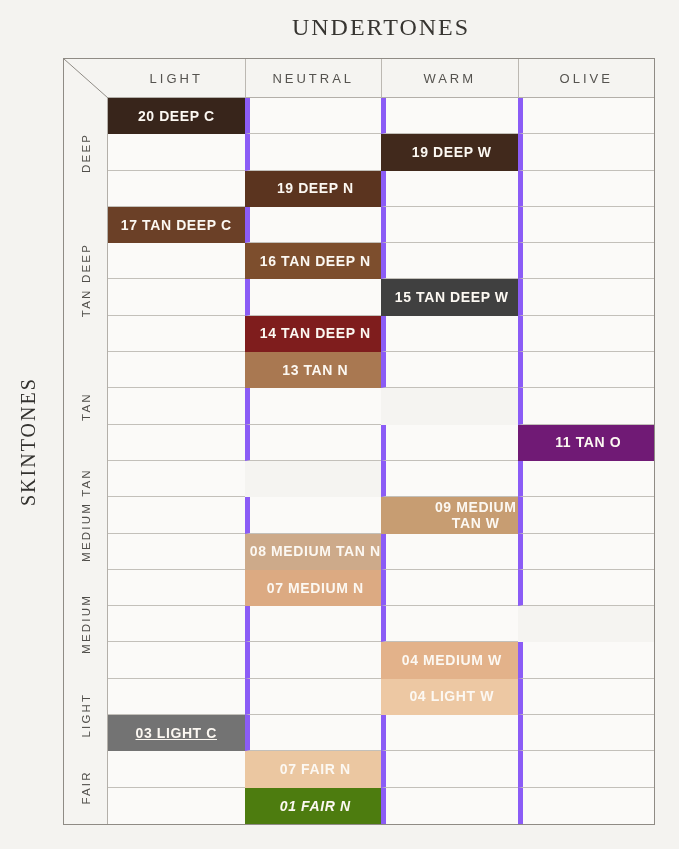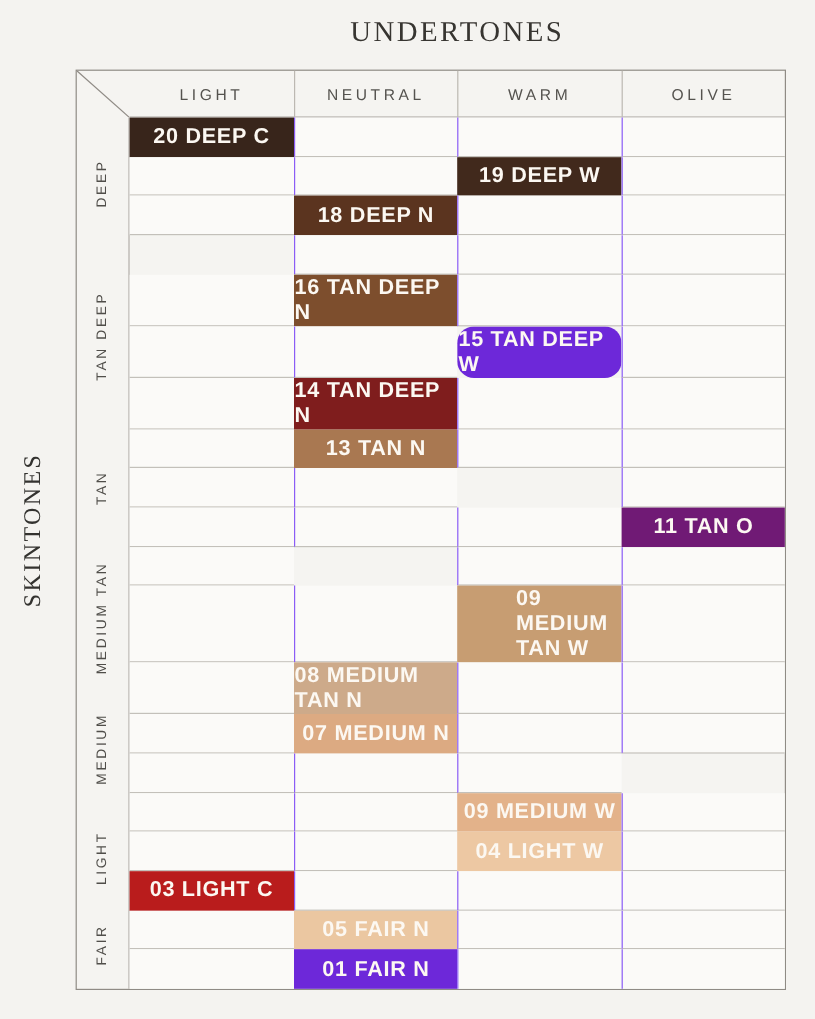--- a/index.html
+++ b/index.html
@@ -61,25 +61,25 @@
     font-size:11.5px;letter-spacing:2.2px;color:#504e4a;
     writing-mode:vertical-rl;transform:rotate(180deg);
     white-space:nowrap;
   }
 
   .cell{
     box-sizing:border-box;
     background:#fbfaf8;
     border-bottom:1px solid #c3c0ba;
   }
-  .cell.sep{border-left:1px solid #8b5cf6;}
+  .cell.sep{border-left:5px solid #8b5cf6;text-align:center;}
   .cell.last-row{border-bottom:none;}
   .cell.filled{
     display:flex;align-items:center;justify-content:center;
-    font-weight:bold;font-size:18px;letter-spacing:0.6px;
+    font-weight:bold;font-size:14px;letter-spacing:0.6px;
     color:#fcf8f2;
     border-color:transparent;
   }
 </style>
 </head>
 <body>
 
 <div class="page">
 
   <div class="chart-title">UNDERTONES</div>
@@ -108,33 +108,34 @@
       </div>
       <div class="cell filled" style="grid-area: 2 / 2; background: rgb(56, 37, 27);">20 DEEP C</div>
       <div class="cell sep" style="grid-area: 2 / 3;"></div>
       <div class="cell sep" style="grid-area: 2 / 4;"></div>
       <div class="cell sep" style="grid-area: 2 / 5;"></div>
       <div class="cell" style="grid-area: 3 / 2;"></div>
       <div class="cell sep" style="grid-area: 3 / 3;"></div>
       <div class="cell sep filled" style="grid-area: 3 / 4; background: rgb(65, 41, 28);">19 DEEP W</div>
       <div class="cell sep" style="grid-area: 3 / 5;"></div>
       <div class="cell" style="grid-area: 4 / 2;"></div>
-      <div class="cell sep filled" style="grid-area: 4 / 3; background: rgb(91, 52, 31);">18 DEEP N</div>
+      <div class="cell sep filled" style="grid-area: 4 / 3; background: rgb(91, 52, 31);">19 DEEP N</div>
       <div class="cell sep" style="grid-area: 4 / 4;"></div>
       <div class="cell sep" style="grid-area: 4 / 5;"></div>
+      <div class="cell filled" style="grid-area: 5 / 2; background: rgb(107, 64, 39);">17 TAN DEEP C</div>
       <div class="cell sep" style="grid-area: 5 / 3;"></div>
       <div class="cell sep" style="grid-area: 5 / 4;"></div>
       <div class="cell sep" style="grid-area: 5 / 5;"></div>
       <div class="cell" style="grid-area: 6 / 2;"></div>
       <div class="cell sep filled" style="grid-area: 6 / 3; background: rgb(125, 78, 45);">16 TAN DEEP N</div>
       <div class="cell sep" style="grid-area: 6 / 4;"></div>
       <div class="cell sep" style="grid-area: 6 / 5;"></div>
       <div class="cell" style="grid-area: 7 / 2;"></div>
       <div class="cell sep" style="grid-area: 7 / 3;"></div>
-      <div class="cell sep filled" style="grid-area: 7 / 4; background: #6d28d9; border-radius: 14px;">15 TAN DEEP W</div>
+      <div class="cell sep filled" style="grid-area: 7 / 4; background: #404040;">15 TAN DEEP W</div>
       <div class="cell sep" style="grid-area: 7 / 5;"></div>
       <div class="cell" style="grid-area: 8 / 2;"></div>
       <div class="cell sep filled" style="grid-area: 8 / 3; background: #7f1d1d;">14 TAN DEEP N</div>
       <div class="cell sep" style="grid-area: 8 / 4;"></div>
       <div class="cell sep" style="grid-area: 8 / 5;"></div>
       <div class="cell" style="grid-area: 9 / 2;"></div>
       <div class="cell sep filled" style="grid-area: 9 / 3; background: rgb(169, 120, 81);">13 TAN N</div>
       <div class="cell sep" style="grid-area: 9 / 4;"></div>
       <div class="cell sep" style="grid-area: 9 / 5;"></div>
       <div class="cell" style="grid-area: 10 / 2;"></div>
@@ -157,33 +158,33 @@
       <div class="cell sep" style="grid-area: 14 / 5;"></div>
       <div class="cell" style="grid-area: 15 / 2;"></div>
       <div class="cell sep filled" style="grid-area: 15 / 3; background: rgb(220, 170, 130);">07 MEDIUM N</div>
       <div class="cell sep" style="grid-area: 15 / 4;"></div>
       <div class="cell sep" style="grid-area: 15 / 5;"></div>
       <div class="cell" style="grid-area: 16 / 2;"></div>
       <div class="cell sep" style="grid-area: 16 / 3;"></div>
       <div class="cell sep" style="grid-area: 16 / 4;"></div>
       <div class="cell" style="grid-area: 17 / 2;"></div>
       <div class="cell sep" style="grid-area: 17 / 3;"></div>
-      <div class="cell sep filled" style="grid-area: 17 / 4; background: rgb(227, 178, 138);">09 MEDIUM W</div>
+      <div class="cell sep filled" style="grid-area: 17 / 4; background: rgb(227, 178, 138);">04 MEDIUM W</div>
       <div class="cell sep" style="grid-area: 17 / 5;"></div>
       <div class="cell" style="grid-area: 18 / 2;"></div>
       <div class="cell sep" style="grid-area: 18 / 3;"></div>
       <div class="cell sep filled" style="grid-area: 18 / 4; background: rgb(237, 200, 163);">04 LIGHT W</div>
       <div class="cell sep" style="grid-area: 18 / 5;"></div>
-      <div class="cell filled" style="grid-area: 19 / 2; background: #b91c1c;">03 LIGHT C</div>
+      <div class="cell filled" style="grid-area: 19 / 2; background: #737373; text-decoration: underline;">03 LIGHT C</div>
       <div class="cell sep" style="grid-area: 19 / 3;"></div>
       <div class="cell sep" style="grid-area: 19 / 4;"></div>
       <div class="cell sep" style="grid-area: 19 / 5;"></div>
       <div class="cell" style="grid-area: 20 / 2;"></div>
-      <div class="cell sep filled" style="grid-area: 20 / 3; background: rgb(235, 199, 161);">05 FAIR N</div>
+      <div class="cell sep filled" style="grid-area: 20 / 3; background: rgb(235, 199, 161);">07 FAIR N</div>
       <div class="cell sep" style="grid-area: 20 / 4;"></div>
       <div class="cell sep" style="grid-area: 20 / 5;"></div>
       <div class="cell last-row" style="grid-area: 21 / 2;"></div>
-      <div class="cell sep last-row filled" style="grid-area: 21 / 3; background: #6d28d9;">01 FAIR N</div>
+      <div class="cell sep last-row filled" style="grid-area: 21 / 3; background: #4d7c0f; font-style: italic;">01 FAIR N</div>
       <div class="cell sep last-row" style="grid-area: 21 / 4;"></div>
       <div class="cell sep last-row" style="grid-area: 21 / 5;"></div>
     </div>
 
 </div>
 
 </body></html>

